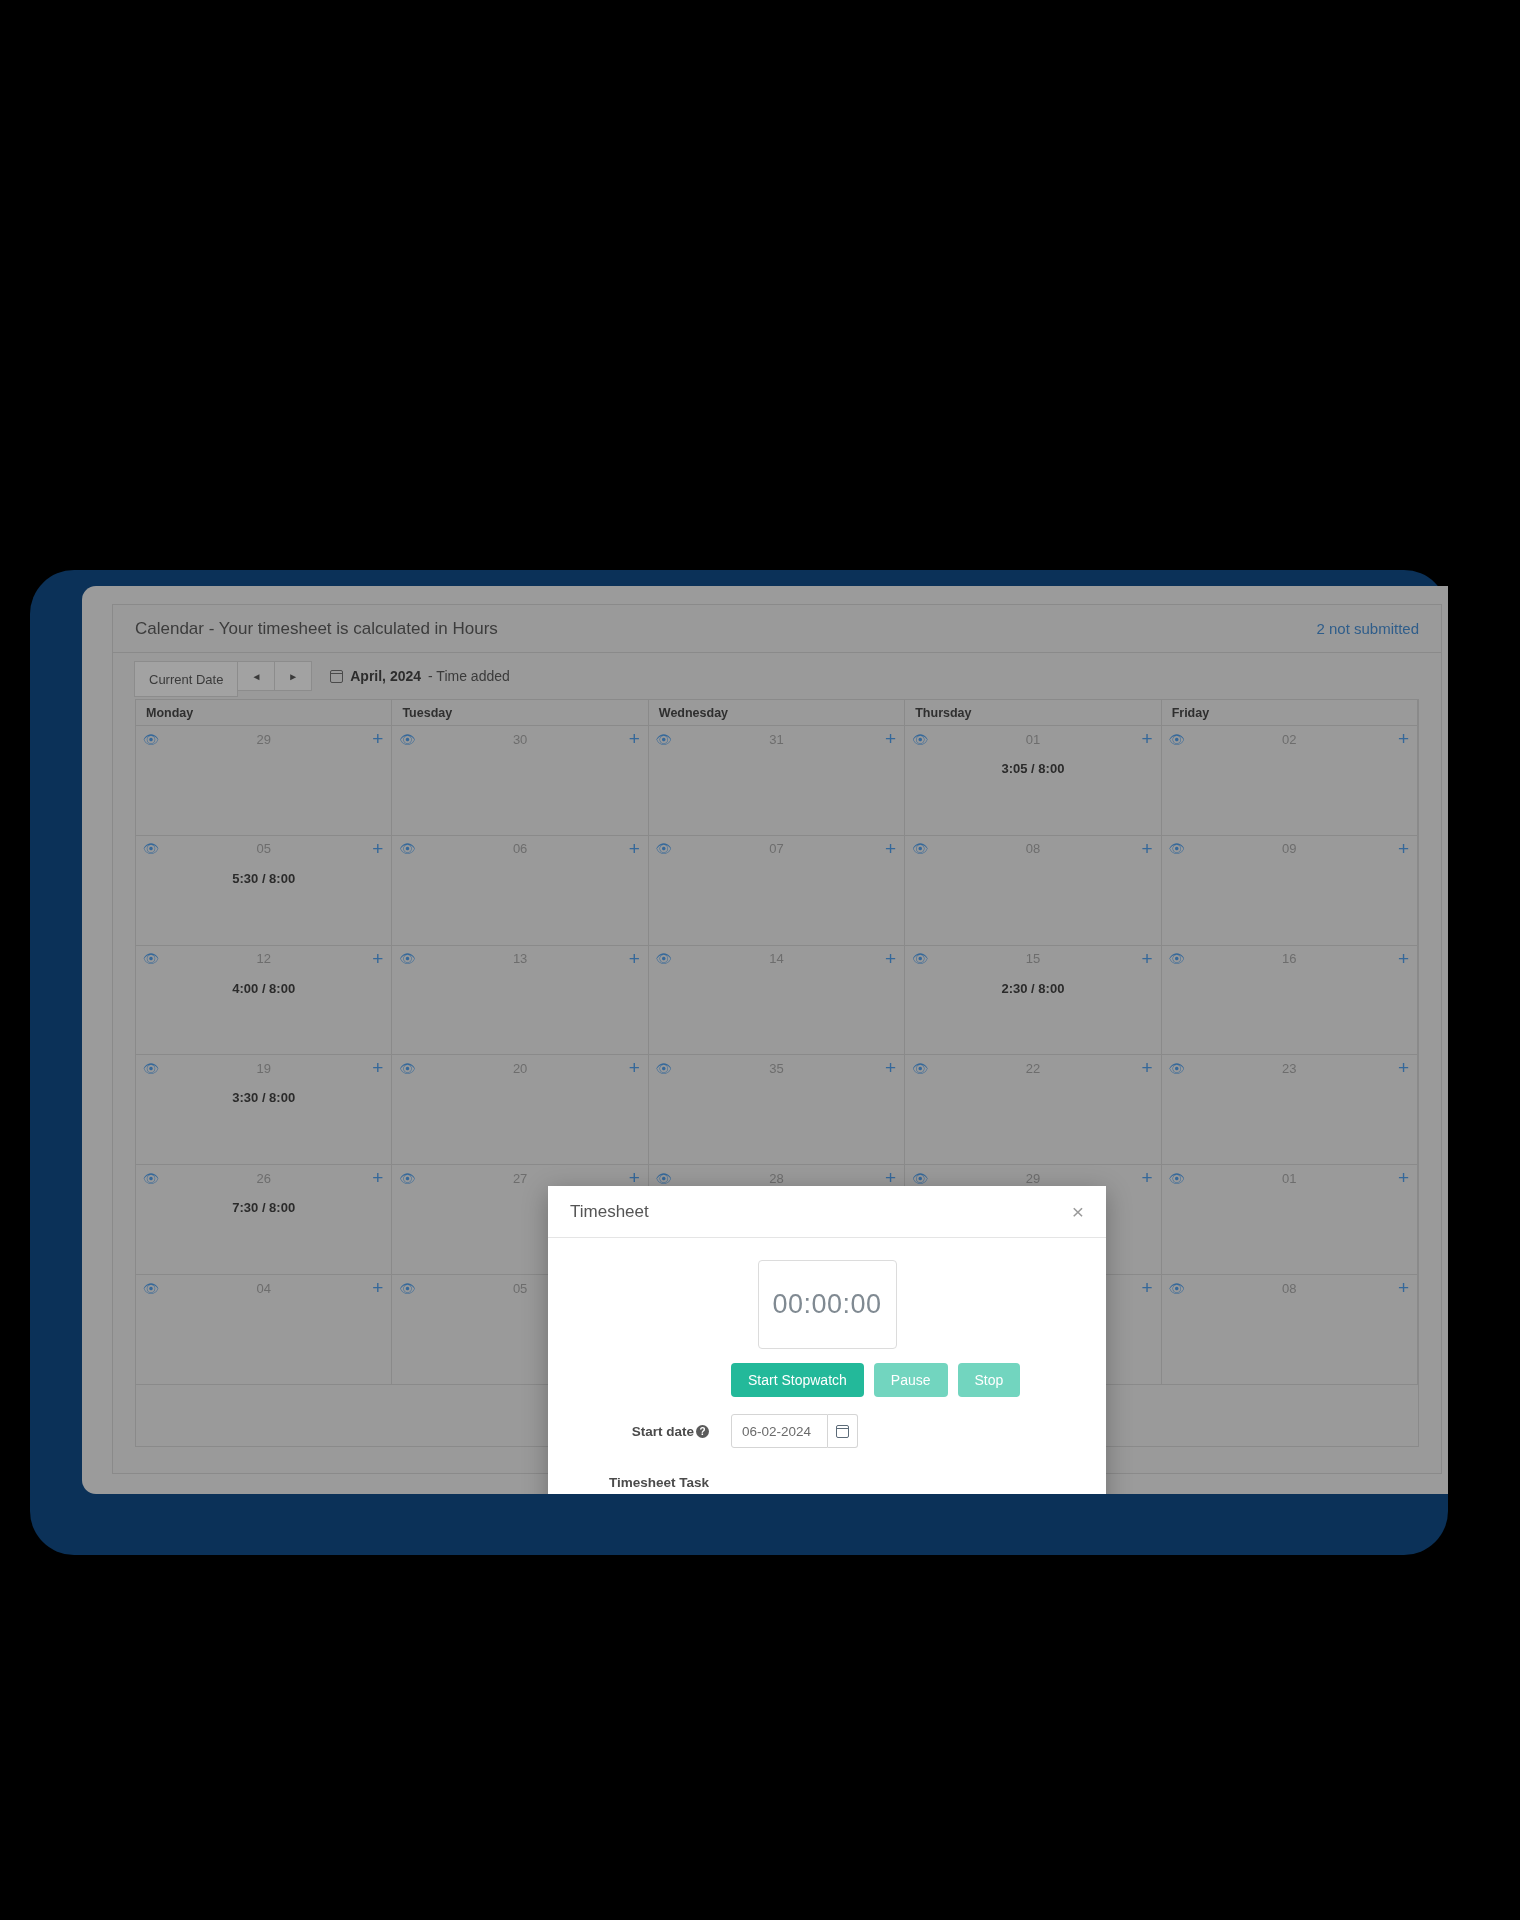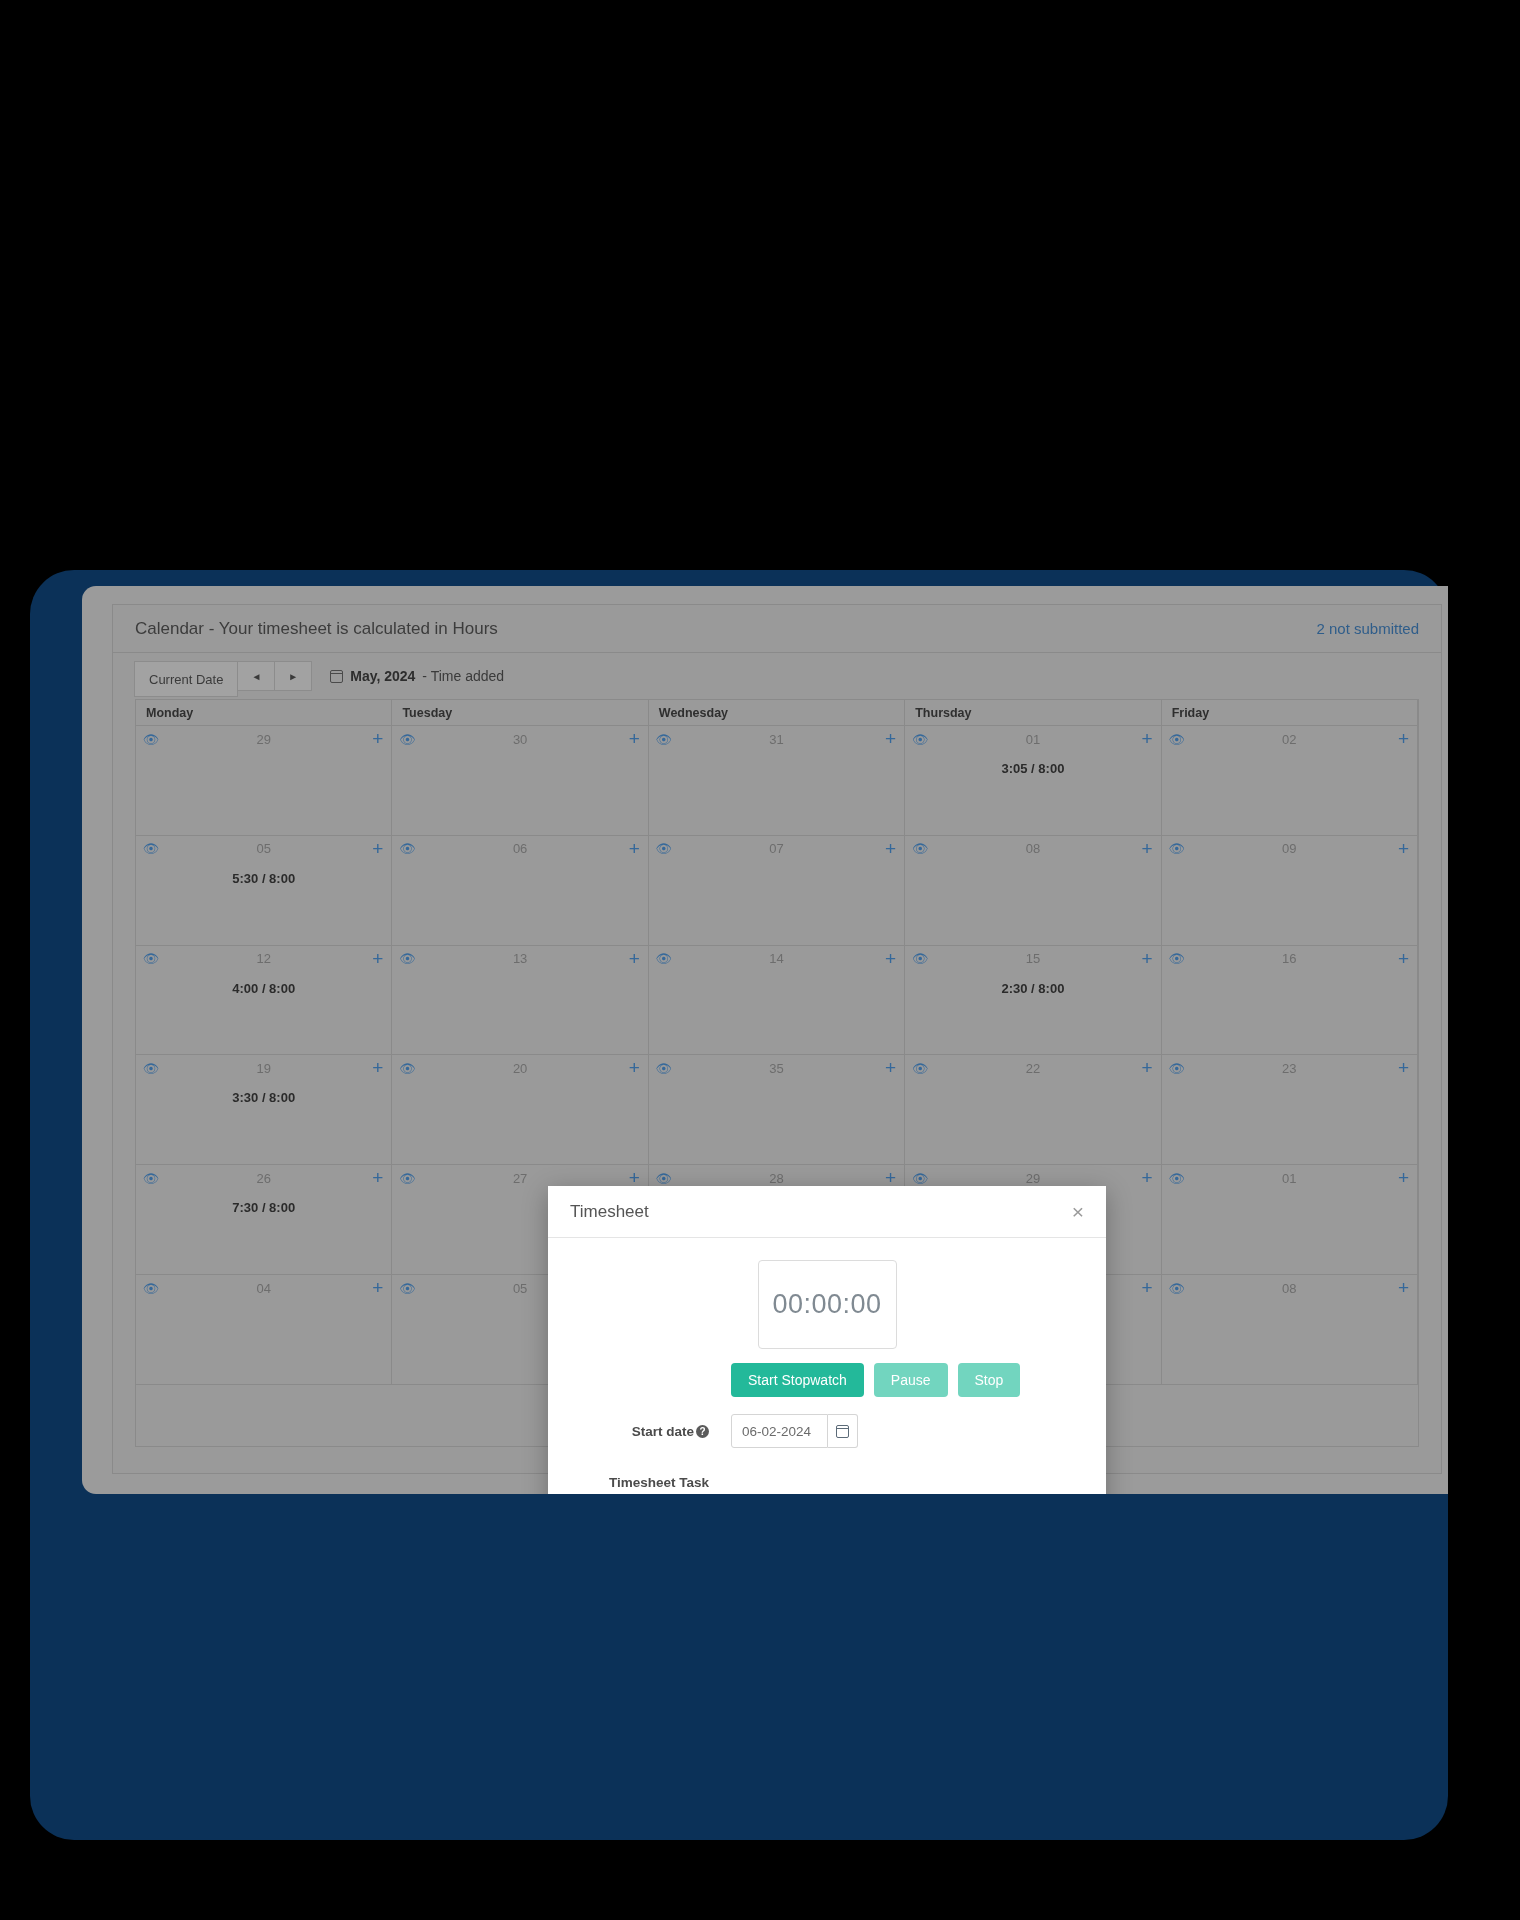--- a/index.html
+++ b/index.html
@@ -8,21 +8,21 @@
     width: 1520px; height: 1920px;
     background: #000000;
     font-family: "Liberation Sans", sans-serif;
     overflow: hidden;
   }
 
   
   #device-frame {
     position: absolute;
     left: 30px; top: 570px;
-    width: 1418px; height: 1270px;
+    width: 1418px; height: 985px;
     background: #0b3158;
     border-radius: 44px;
   }
   #screen {
     position: absolute;
     left: 52px; top: 16px;
     width: 1366px; height: 908px;
     background: #9b9b9b;
     border-radius: 14px 0 0 14px;
     overflow: hidden;
@@ -302,21 +302,21 @@
       </div>
 
       <div id="toolbar">
         <div class="btn-group">
           <div class="tb-btn">Current Date</div>
           <div class="tb-btn arrow">◄</div>
           <div class="tb-btn arrow">►</div>
         </div>
         <div id="toolbar-date">
           <span class="cal-glyph"></span>
-          <b>May, 2024</b>
+          <b>April, 2024</b>
           <span>- Time added</span>
         </div>
       </div>
 
       <div id="calendar-grid">
         <div id="weekday-row">
             <div class="weekday">Monday</div>
             <div class="weekday">Tuesday</div>
             <div class="weekday">Wednesday</div>
             <div class="weekday">Thursday</div>

